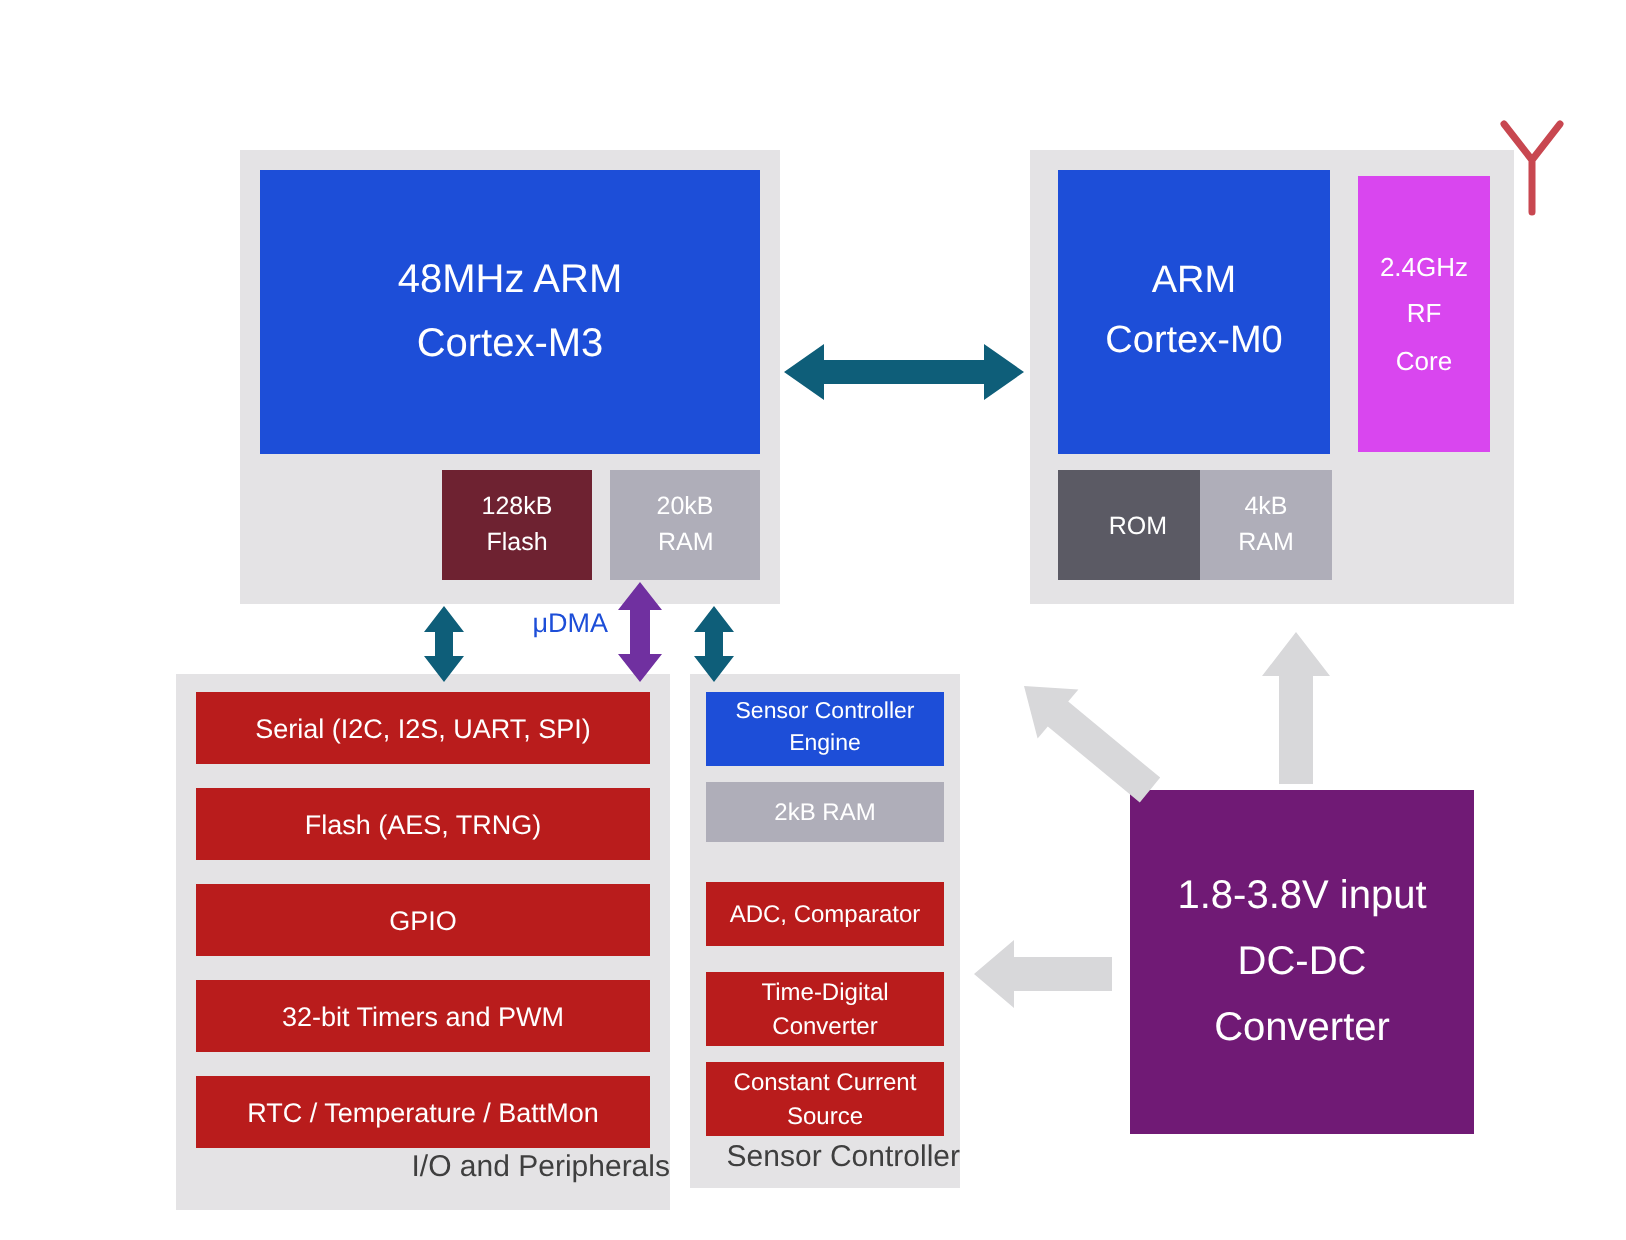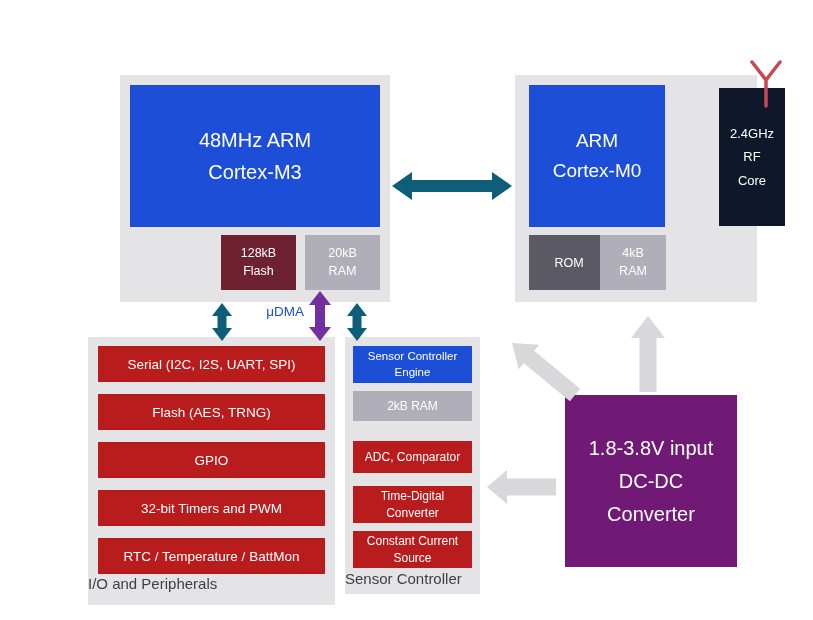--- a/index.html
+++ b/index.html
@@ -12,39 +12,39 @@
   .block{
     display:flex;align-items:center;justify-content:center;
     text-align:center;color:#ffffff;white-space:pre-line;
   }
   .orange{background:#1d4ed8;}
   .teal{background:#b91c1c;}
   .blue{background:#701a75;}
   .maroon{background:#6E2231;}
   .darkgray{background:#5B5A64;}
   .lightgray{background:#AFAEB9;}
-  .red{background:#0f172a;margin-left:40px;}
+  .red{background:#d946ef;}
   .title{color:#ED7D31;font-size:29px;font-weight:bold;letter-spacing:0.2px;}
-  .caption{color:#3F3F3F;font-size:15px;text-align:left;white-space:nowrap;}
+  .caption{color:#3F3F3F;font-size:15px;text-align:right;white-space:nowrap;}
   .dma-label{color:#1d4ed8;font-size:13.5px;text-align:right;}
   svg{display:block;}
   .overlay{pointer-events:none;}
 </style>
 </head>
 <body>
 
 <div class="canvas">
 
 
   <div class="abs panel" style="left:120px;top:75px;width:270px;height:227px;"></div>
   <div class="abs block orange" style="left:130px;top:85px;width:250px;height:142px;font-size:20px;line-height:1.6;">48MHz ARM
 Cortex-M3</div>
   <div class="abs block maroon" style="left:221px;top:235px;width:75px;height:55px;font-size:12.5px;line-height:1.4;">128kB
 Flash</div>
-  <div class="abs block lightgray" style="left:305px;top:235px;width:75px;height:55px;font-size:12.5px;line-height:1.4;">20kB
+  <div class="abs block lightgray" style="left:305px;top:235px;width:75px;height:55px;font-size:12.5px;line-height:1.4;text-align:right;">20kB
 RAM</div>
 
   <div class="abs panel" style="left:515px;top:75px;width:242px;height:227px;"></div>
   <div class="abs block orange" style="left:529px;top:85px;width:136px;height:142px;font-size:19px;line-height:1.6;">ARM
 Cortex-M0</div>
   <div class="abs block red" style="left:679px;top:88px;width:66px;height:138px;font-size:13px;line-height:1.8;">2.4GHz
 RF
 Core</div>
   <div class="abs block darkgray" style="left:529px;top:235px;width:80px;height:55px;font-size:12.5px;">ROM</div>
   <div class="abs block lightgray" style="left:600px;top:235px;width:66px;height:55px;font-size:12.5px;line-height:1.4;">4kB

